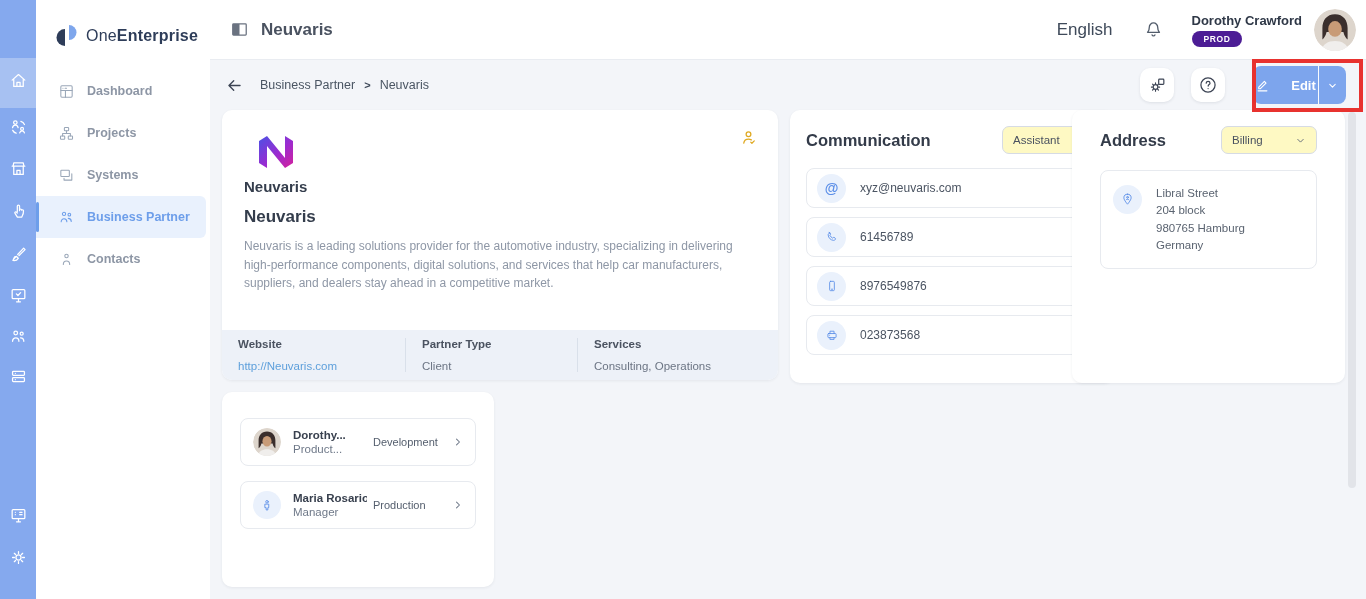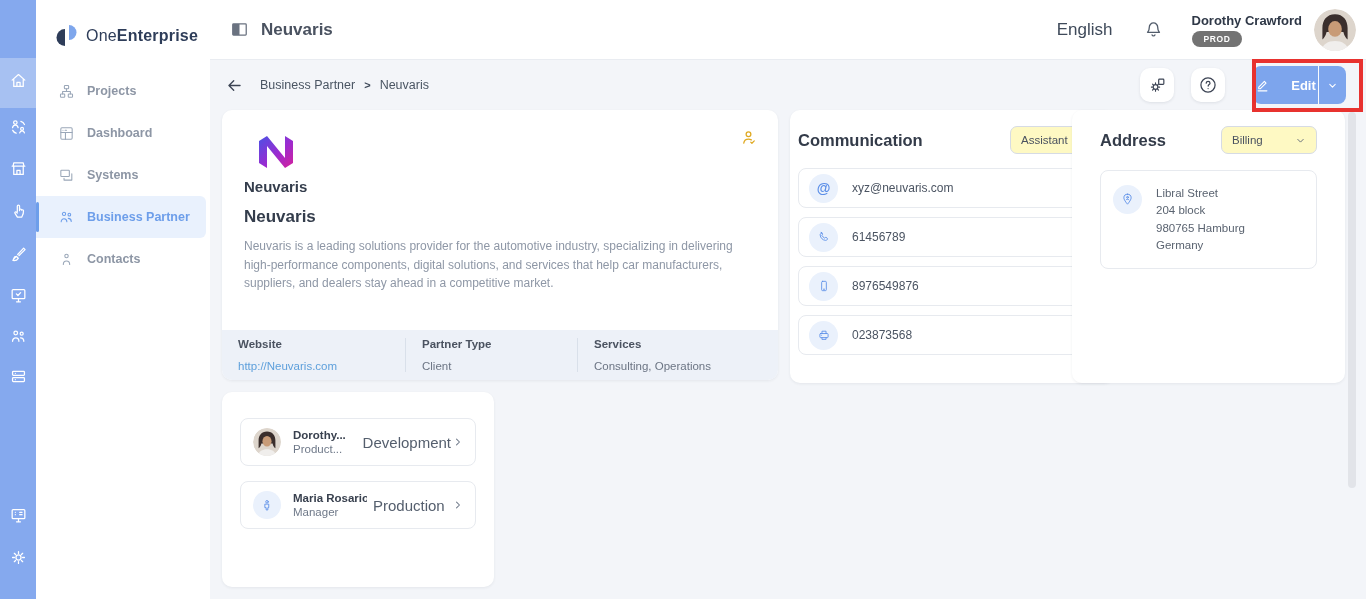--- a/index.html
+++ b/index.html
@@ -26,21 +26,21 @@
   .nav-item.active .active-bar { position:absolute; left:0; top:6px; bottom:6px; width:3px; background:#6d9eea; border-radius:2px; }
 
   
   .header { position:absolute; left:210px; top:0; width:1156px; height:60px; background:#fff; border-bottom:1px solid #e9ecf1; display:flex; align-items:center; padding:0 10px 0 20px; z-index:3; }
   .page-title { font-size:17px; font-weight:bold; color:#4a5260; margin-left:12px; }
   .header-right { margin-left:auto; display:flex; align-items:center; }
   .lang { font-size:17px; color:#3f4a5a; margin-right:30px; cursor:pointer; }
   .bell { margin-right:28px; cursor:pointer; display:flex; }
   .user-block { text-align:left; margin-right:12px; }
   .user-name { font-size:13px; font-weight:bold; color:#2f3847; }
-  .env-badge { display:inline-block; margin-top:3px; background:#737373; color:#fff; font-size:8.5px; font-weight:bold; letter-spacing:.6px; padding:3px 12px; border-radius:9px; }
+  .env-badge { display:inline-block; margin-top:3px; background:#4c1d95; color:#fff; font-size:8.5px; font-weight:bold; letter-spacing:.6px; padding:3px 12px; border-radius:9px; }
   .avatar { width:42px; height:42px; border-radius:50%; overflow:hidden; flex:0 0 auto; cursor:pointer; }
 
   
   .crumb-bar { position:absolute; left:210px; top:60px; width:1156px; height:50px; display:flex; align-items:center; padding:0 10px 0 15px; }
   .back-arrow { cursor:pointer; display:flex; margin-right:16px; }
   .crumb { font-size:12.5px; color:#4a5563; cursor:pointer; }
   .crumb-sep { font-size:11px; font-weight:bold; color:#3f4a5a; margin:0 9px; }
   .crumb-current { font-size:12.5px; color:#4a5563; }
   .toolbar-right { margin-left:auto; display:flex; align-items:center; }
   .icon-btn { width:34px; height:34px; background:#fff; border-radius:10px; box-shadow:0 1px 3px rgba(25,35,55,.1); display:flex; align-items:center; justify-content:center; cursor:pointer; margin-left:17px; }
@@ -65,21 +65,21 @@
   .partner-desc { margin-top:10px; width:500px; font-size:12px; line-height:1.55; color:#8e97a6; }
   .partner-footer { position:absolute; left:0; right:0; bottom:0; height:50px; background:#edf1f8; border-radius:0 0 10px 10px; display:flex; align-items:center; }
   .pf-col { padding:0 16px; height:34px; display:flex; flex-direction:column; justify-content:space-between; }
   .pf-col + .pf-col { border-left:1px solid #d9e0ea; }
   .pf-label { font-size:11.5px; font-weight:bold; color:#4a5260; }
   .pf-value { font-size:11.5px; color:#6c7584; }
   .pf-value.link { color:#5d9fdb; cursor:pointer; }
   .pf-c1 { width:183px; } .pf-c2 { width:172px; } .pf-c3 { width:200px; }
 
   
-  .comm-card { left:790px; top:110px; width:324px; height:273px; padding:16px 8px; }
+  .comm-card { left:790px; top:110px; width:324px; height:273px; padding:16px 16px; }
   .card-head { display:flex; align-items:center; justify-content:space-between; }
   .mini-select { width:96px; height:28px; border:1px solid #d6dbe4; border-radius:7px; background:#fef9c3; display:flex; align-items:center; justify-content:space-between; padding:0 10px; font-size:11.5px; color:#4a5260; cursor:pointer; }
   .comm-list { margin-top:14px; }
   .comm-row { height:40px; border:1px solid #e7eaef; border-radius:8px; display:flex; align-items:center; padding:0 10px; margin-bottom:9px; cursor:pointer; }
   .icon-circle { width:29px; height:29px; border-radius:50%; background:#eaf1fc; display:flex; align-items:center; justify-content:center; flex:0 0 auto; }
   .icon-circle svg { stroke:#5c8fe8; fill:none; stroke-width:1.5; stroke-linecap:round; stroke-linejoin:round; }
   .at-glyph { font-size:14px; color:#5c8fe8; font-weight:bold; line-height:1; }
   .comm-val { margin-left:14px; font-size:12px; color:#4b5462; }
   .comm-scroll { position:absolute; right:3px; top:5px; width:6px; height:252px; background:#e3e5ea; border-radius:3px; cursor:pointer; }
 
@@ -91,21 +91,21 @@
   
   .contacts-card { left:222px; top:392px; width:272px; height:195px; padding:14px 18px; }
   .search-btn { width:36px; height:37px; background:#fff; border-radius:10px; box-shadow:0 1px 3px rgba(25,35,55,.12); display:flex; align-items:center; justify-content:center; cursor:pointer; }
   .search-btn svg { stroke:#3c4454; fill:none; stroke-width:1.6; stroke-linecap:round; }
   .contact-row { height:48px; border:1px solid #e7eaef; border-radius:8px; display:flex; align-items:center; padding:0 10px 0 12px; margin-bottom:15px; cursor:pointer; }
   .contact-row:first-of-type { margin-top:12px; }
   .c-avatar { width:28px; height:28px; border-radius:50%; overflow:hidden; flex:0 0 auto; }
   .c-namecol { margin-left:12px; width:74px; }
   .c-name { font-size:11.5px; font-weight:bold; color:#39414f; white-space:nowrap; overflow:hidden; }
   .c-role { font-size:11.5px; color:#6f7989; margin-top:2px; white-space:nowrap; overflow:hidden; }
-  .c-dept { flex:1; font-size:15px; color:#545e6d; margin-left:6px; }
+  .c-dept { flex:1; font-size:11px; color:#545e6d; margin-left:6px; }
   .c-chev { display:flex; }
 
   
   .page-scroll { position:absolute; left:1348px; top:112px; width:8px; height:376px; background:#e2e4e9; border-radius:4px; z-index:6; cursor:pointer; }
 </style>
 </head>
 <body>
 
 <div class="app">
 
@@ -178,33 +178,33 @@
     <div class="logo">
       <svg width="30" height="30" viewBox="0 0 30 30">
         <path d="M13 8a8.5 8.5 0 1 0 0 17z" fill="#2e3d59"></path>
         <path d="M17 4a7.5 7.5 0 0 1 0 15z" fill="#7ea6ec"></path>
       </svg>
       <div class="logo-text"><span>One</span><b>Enterprise</b></div>
     </div>
     <div class="nav">
       <div class="nav-item">
         <svg width="17" height="17" viewBox="0 0 24 24">
+            <rect x="4" y="4" width="16" height="16" rx="1.5"></rect>
+            <path d="M4 10.5h16M10.5 10.5V20M7 7.5h.01M10 7.5h2"></path>
+          </svg>
+        <span>Dashboard</span>
+      </div>
+      <div class="nav-item">
+        <svg width="17" height="17" viewBox="0 0 24 24">
             <rect x="9" y="3.5" width="6" height="4.5" rx="1"></rect>
             <rect x="3.5" y="15.5" width="6" height="4.5" rx="1"></rect>
             <rect x="14.5" y="15.5" width="6" height="4.5" rx="1"></rect>
             <path d="M12 8v4M6.5 15.5V12h11v3.5"></path>
           </svg>
         <span>Projects</span>
-      </div>
-      <div class="nav-item">
-        <svg width="17" height="17" viewBox="0 0 24 24">
-            <rect x="4" y="4" width="16" height="16" rx="1.5"></rect>
-            <path d="M4 10.5h16M10.5 10.5V20M7 7.5h.01M10 7.5h2"></path>
-          </svg>
-        <span>Dashboard</span>
       </div>
       <div class="nav-item">
         <svg width="17" height="17" viewBox="0 0 24 24">
             <rect x="4" y="4.5" width="12" height="9" rx="1"></rect>
             <path d="M19.5 9.5v9h-11v-2.5"></path>
           </svg>
         <span>Systems</span>
       </div>
       <div class="nav-item active">
         <div class="active-bar"></div>

